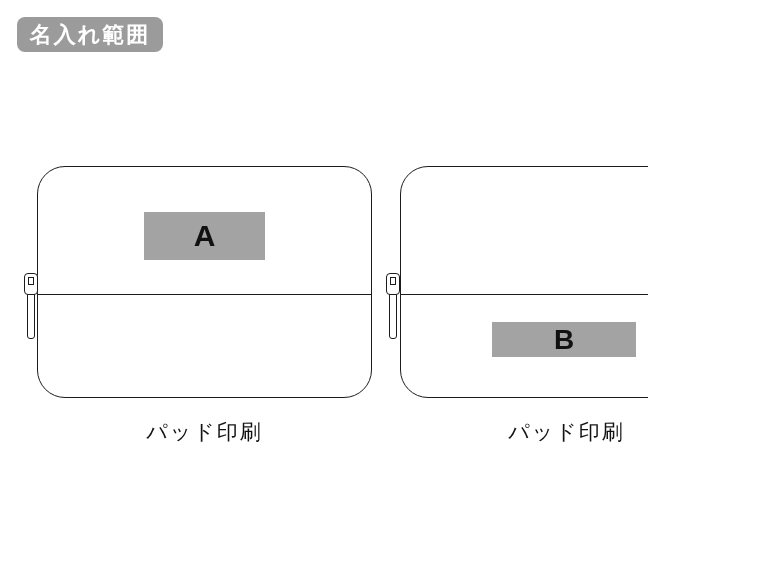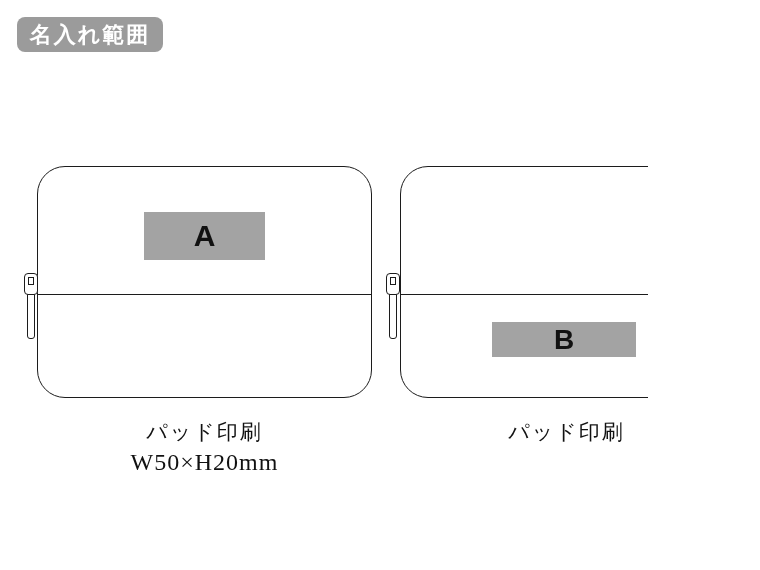--- a/index.html
+++ b/index.html
@@ -140,21 +140,20 @@
       <div class="divider"></div>
     </div>
     <div class="zipper">
       <div class="zipper-tab"></div>
       <div class="zipper-slider">
         <div class="zipper-hole"></div>
       </div>
     </div>
     <div class="caption">
       <div class="caption-method">パッド印刷</div>
-      <div class="caption-size">W50×H20mm</div>
     </div>
   </section>
 
   <section class="figure figure-b">
     <div class="pouch">
       <div class="print-area area-b">
         <span class="area-letter">B</span>
       </div>
       <div class="divider"></div>
     </div>

